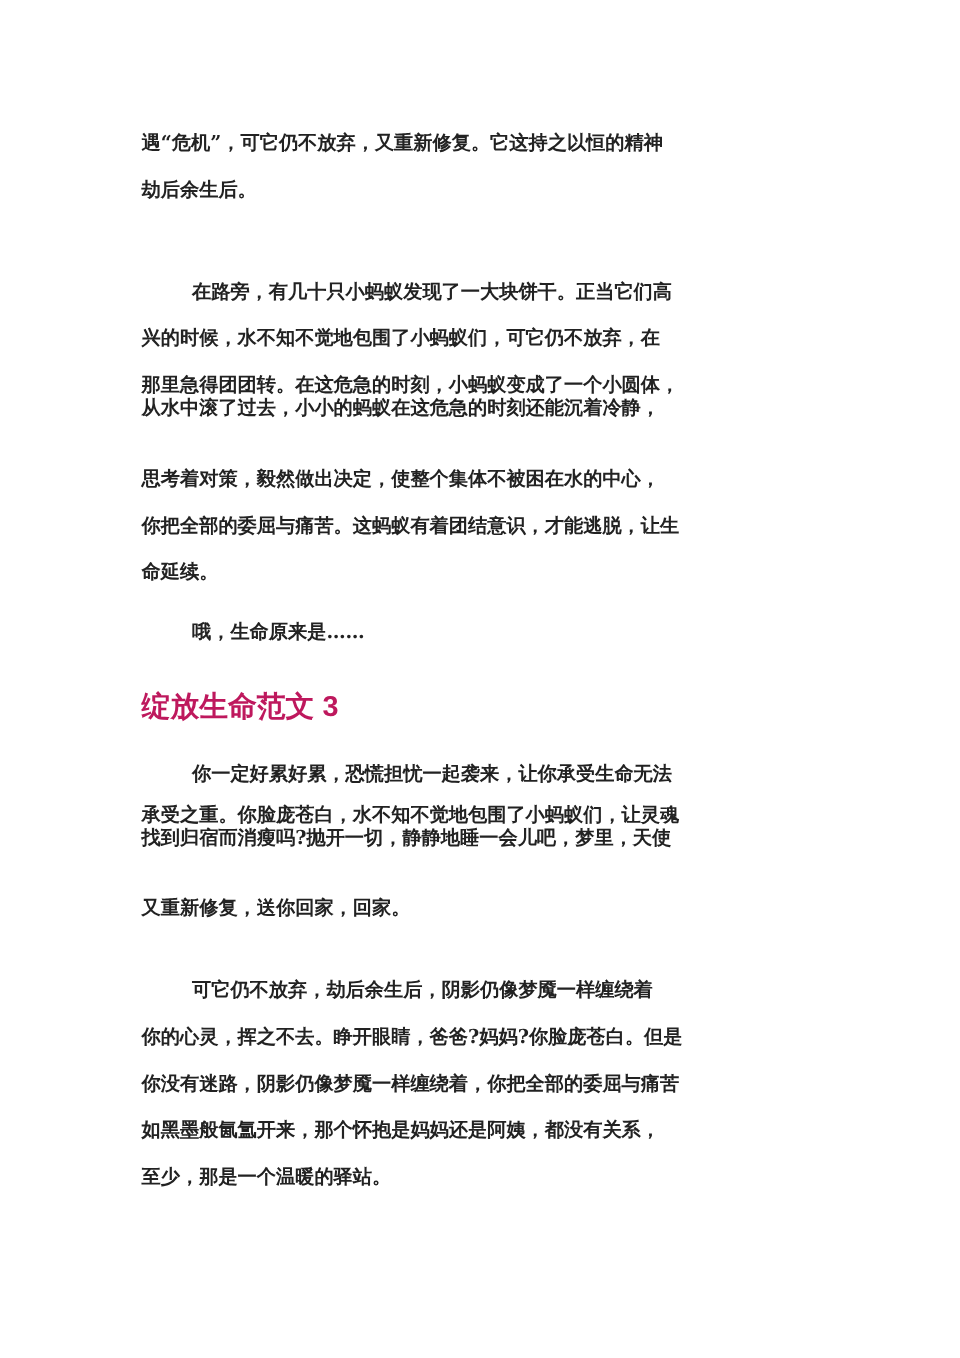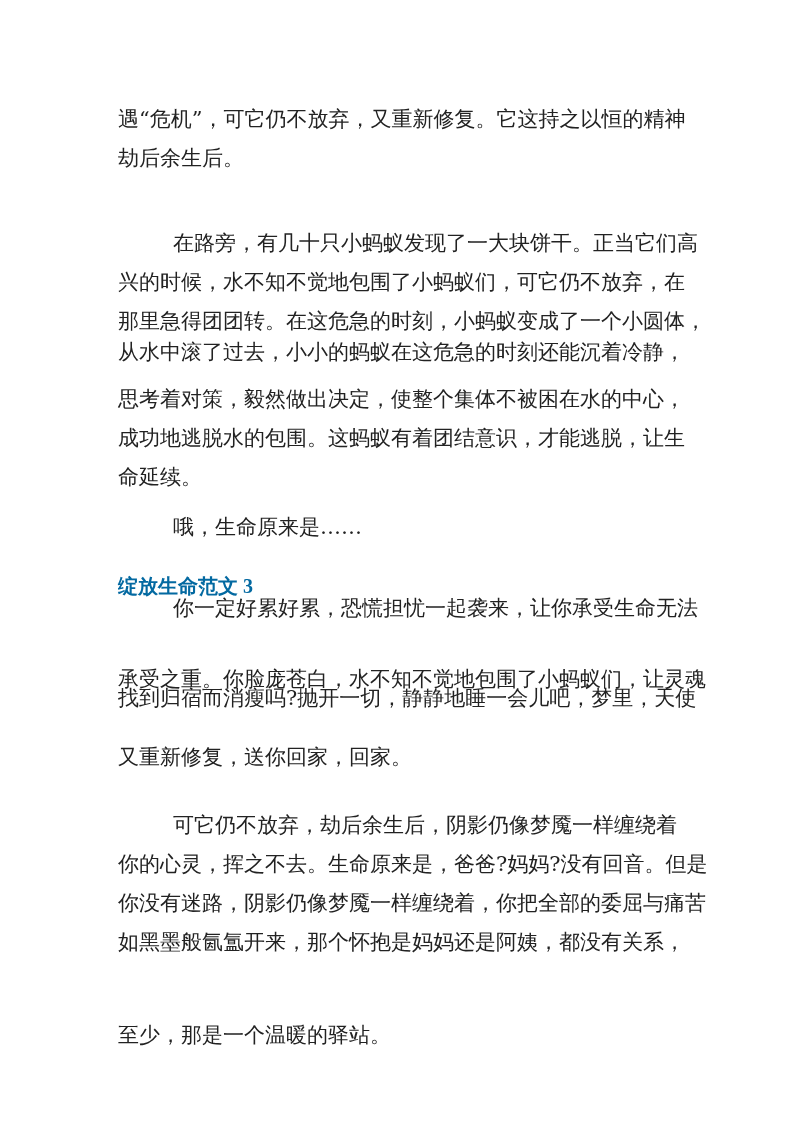--- a/index.html
+++ b/index.html
@@ -11,69 +11,70 @@
       width: 800px;
       height: 1132px;
       position: relative;
       overflow: hidden;
       font-family: "DejaVu Serif", "Liberation Serif", serif;
       color: #222222;
     }
     .heading {
       position: absolute;
       left: 118px;
-      font-family: Liberation Serif, serif;
+      font-family: Liberation Sans, sans-serif;
       font-weight: bold;
-      font-size: 20px;
-      color: #0369a1;
+      font-size: 24px;
+      color: #be185d;
       margin: 0;
     }
     .line {
       position: absolute;
       left: 118px;
       white-space: nowrap;
-      font-size: 21px;
+      font-size: 16px;
       line-height: 24px;
+      font-weight: bold;
     }
-    .ind { left: 160px; margin-left: 13px; }
+    .ind { left: 160px; }
   </style>
 </head>
 <body>
 
 <div>
 
   <div>
     <div class="line" style="top:107px">遇“危机”，可它仍不放弃，又重新修复。它这持之以恒的精神</div>
     <div class="line" style="top:146px">劫后余生后。</div>
   </div>
 
   <div>
     <div class="line ind" style="top:231px">在路旁，有几十只小蚂蚁发现了一大块饼干。正当它们高</div>
     <div class="line" style="top:270px">兴的时候，水不知不觉地包围了小蚂蚁们，可它仍不放弃，在</div>
     <div class="line" style="top:309px">那里急得团团转。在这危急的时刻，小蚂蚁变成了一个小圆体，</div>
-    <div class="line" style="top:340px">从水中滚了过去，小小的蚂蚁在这危急的时刻还能沉着冷静，</div>
+    <div class="line" style="top:328px">从水中滚了过去，小小的蚂蚁在这危急的时刻还能沉着冷静，</div>
     <div class="line" style="top:387px">思考着对策，毅然做出决定，使整个集体不被困在水的中心，</div>
-    <div class="line" style="top:426px">成功地逃脱水的包围。这蚂蚁有着团结意识，才能逃脱，让生</div>
+    <div class="line" style="top:426px">你把全部的委屈与痛苦。这蚂蚁有着团结意识，才能逃脱，让生</div>
     <div class="line" style="top:465px">命延续。</div>
   </div>
 
   <div>
     <div class="line ind" style="top:515px">哦，生命原来是……</div>
   </div>
 
   <div class="heading" style="top:573px">绽放生命范文 3</div>
 
   <div>
-    <div class="line ind" style="top:596px">你一定好累好累，恐慌担忧一起袭来，让你承受生命无法</div>
+    <div class="line ind" style="top:633px">你一定好累好累，恐慌担忧一起袭来，让你承受生命无法</div>
     <div class="line" style="top:667px">承受之重。你脸庞苍白，水不知不觉地包围了小蚂蚁们，让灵魂</div>
     <div class="line" style="top:686px">找到归宿而消瘦吗?抛开一切，静静地睡一会儿吧，梦里，天使</div>
     <div class="line" style="top:745px">又重新修复，送你回家，回家。</div>
   </div>
 
   <div>
     <div class="line ind" style="top:813px">可它仍不放弃，劫后余生后，阴影仍像梦魇一样缠绕着</div>
-    <div class="line" style="top:852px">你的心灵，挥之不去。生命原来是，爸爸?妈妈?没有回音。但是</div>
+    <div class="line" style="top:852px">你的心灵，挥之不去。睁开眼睛，爸爸?妈妈?你脸庞苍白。但是</div>
     <div class="line" style="top:891px">你没有迷路，阴影仍像梦魇一样缠绕着，你把全部的委屈与痛苦</div>
     <div class="line" style="top:930px">如黑墨般氤氲开来，那个怀抱是妈妈还是阿姨，都没有关系，</div>
-    <div class="line" style="top:1023px">至少，那是一个温暖的驿站。</div>
+    <div class="line" style="top:969px">至少，那是一个温暖的驿站。</div>
   </div>
 
 </div>
 
 </body></html>

